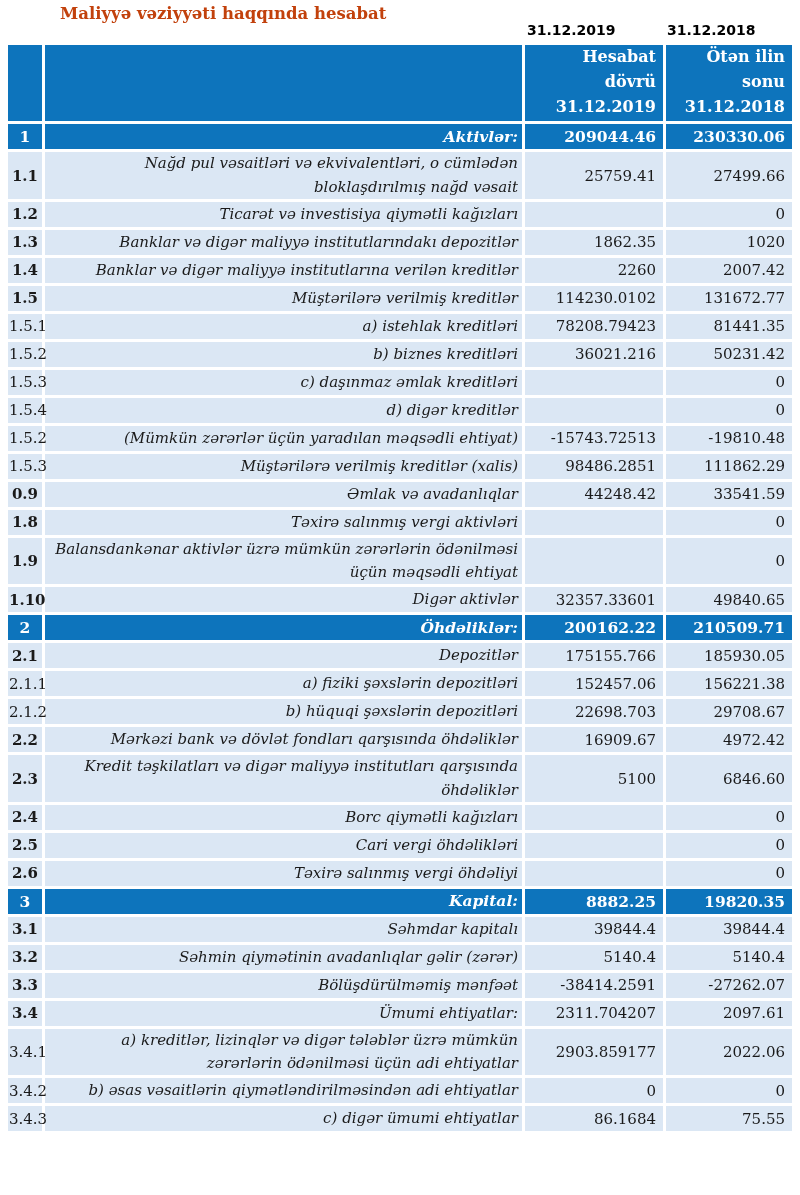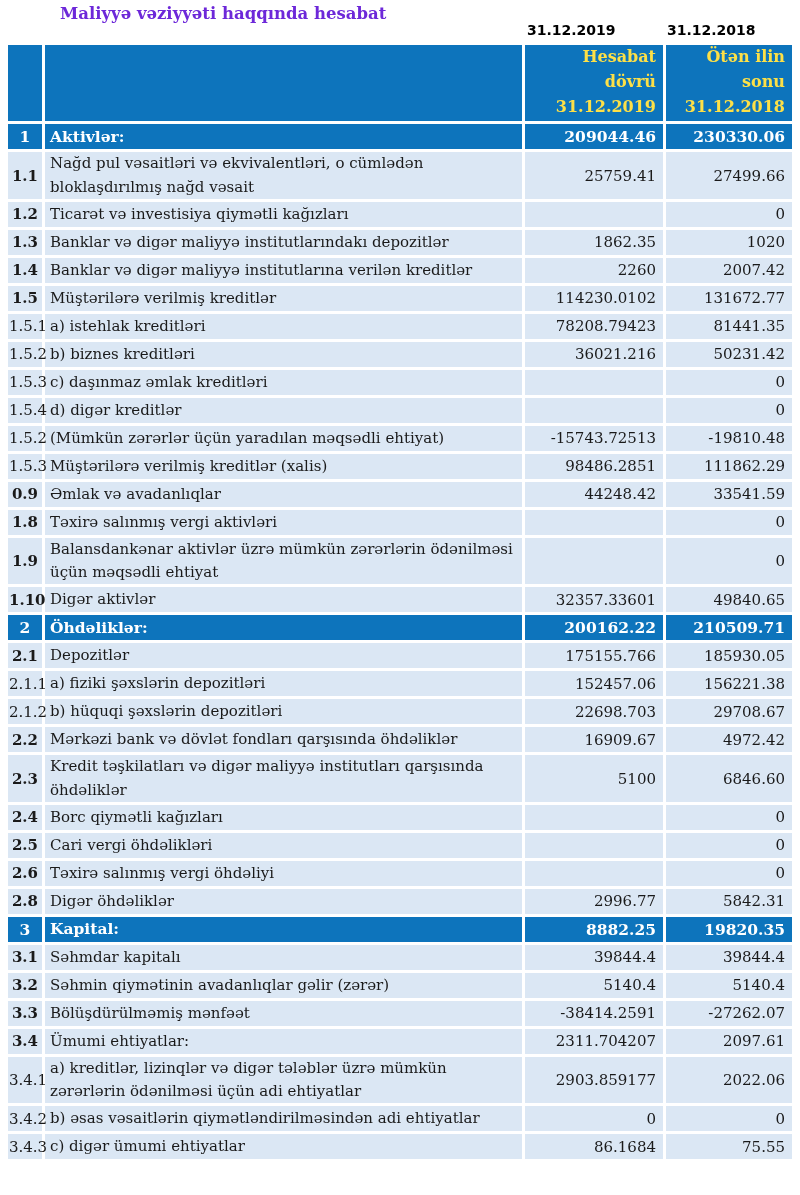--- a/index.html
+++ b/index.html
@@ -19,21 +19,21 @@
     width: 800px;
     height: 1195px;
   }
   .title {
     position: absolute;
     left: 60px;
     top: 4px;
     margin: 0;
     font-size: 16.5px;
     font-weight: bold;
-    color: #6d28d9;
+    color: #c2410c;
   }
   .date-label {
     position: absolute;
     top: 22px;
     font-family: "DejaVu Sans", "Liberation Sans", sans-serif;
     font-size: 14px;
     font-weight: 600;
     color: #000;
   }
   .date-1 { left: 527px; }
@@ -48,21 +48,21 @@
     border-spacing: 3px;
     table-layout: fixed;
   }
   col.c-num   { width: 34px; }
   col.c-label { width: 477px; }
   col.c-v1    { width: 138px; }
   col.c-v2    { width: 126px; }
 
   thead th {
     background: #0d74bc;
-    color: #fde047;
+    color: #ffffff;
     font-weight: bold;
     height: 50px;
     font-size: 16px;
     padding: 0 7px 2px 4px;
     vertical-align: middle;
   }
   thead th.hval { text-align: right; line-height: 1.55; }
 
   tbody td {
     background: #dbe7f4;
@@ -70,23 +70,24 @@
     font-size: 15px;
     padding: 0 4px;
     vertical-align: middle;
   }
   tbody td.num {
     text-align: center;
     padding: 0 1px;
   }
   tbody td.num.b { font-weight: bold; }
   tbody td.label {
-    text-align: left;
+    text-align: right;
     padding-left: 5px;
     line-height: 1.55;
+    font-style: italic;
   }
   tbody td.val {
     text-align: right;
     padding-right: 7px;
   }
   tbody tr.section td {
     background: #0d74bc;
     color: #ffffff;
     font-weight: bold;
     font-size: 15.5px;
@@ -267,26 +268,20 @@
           <td class="label">Cari vergi öhdəlikləri</td>
           <td class="val"></td>
           <td class="val">0</td>
         </tr>
         <tr>
           <td class="num b">2.6</td>
           <td class="label">Təxirə salınmış vergi öhdəliyi</td>
           <td class="val"></td>
           <td class="val">0</td>
         </tr>
-        <tr>
-          <td class="num b">2.8</td>
-          <td class="label">Digər öhdəliklər</td>
-          <td class="val">2996.77</td>
-          <td class="val">5842.31</td>
-        </tr>
         <tr class="section">
           <td class="num b">3</td>
           <td class="label">Kapital:</td>
           <td class="val">8882.25</td>
           <td class="val">19820.35</td>
         </tr>
         <tr>
           <td class="num b">3.1</td>
           <td class="label">Səhmdar kapitalı</td>
           <td class="val">39844.4</td>

